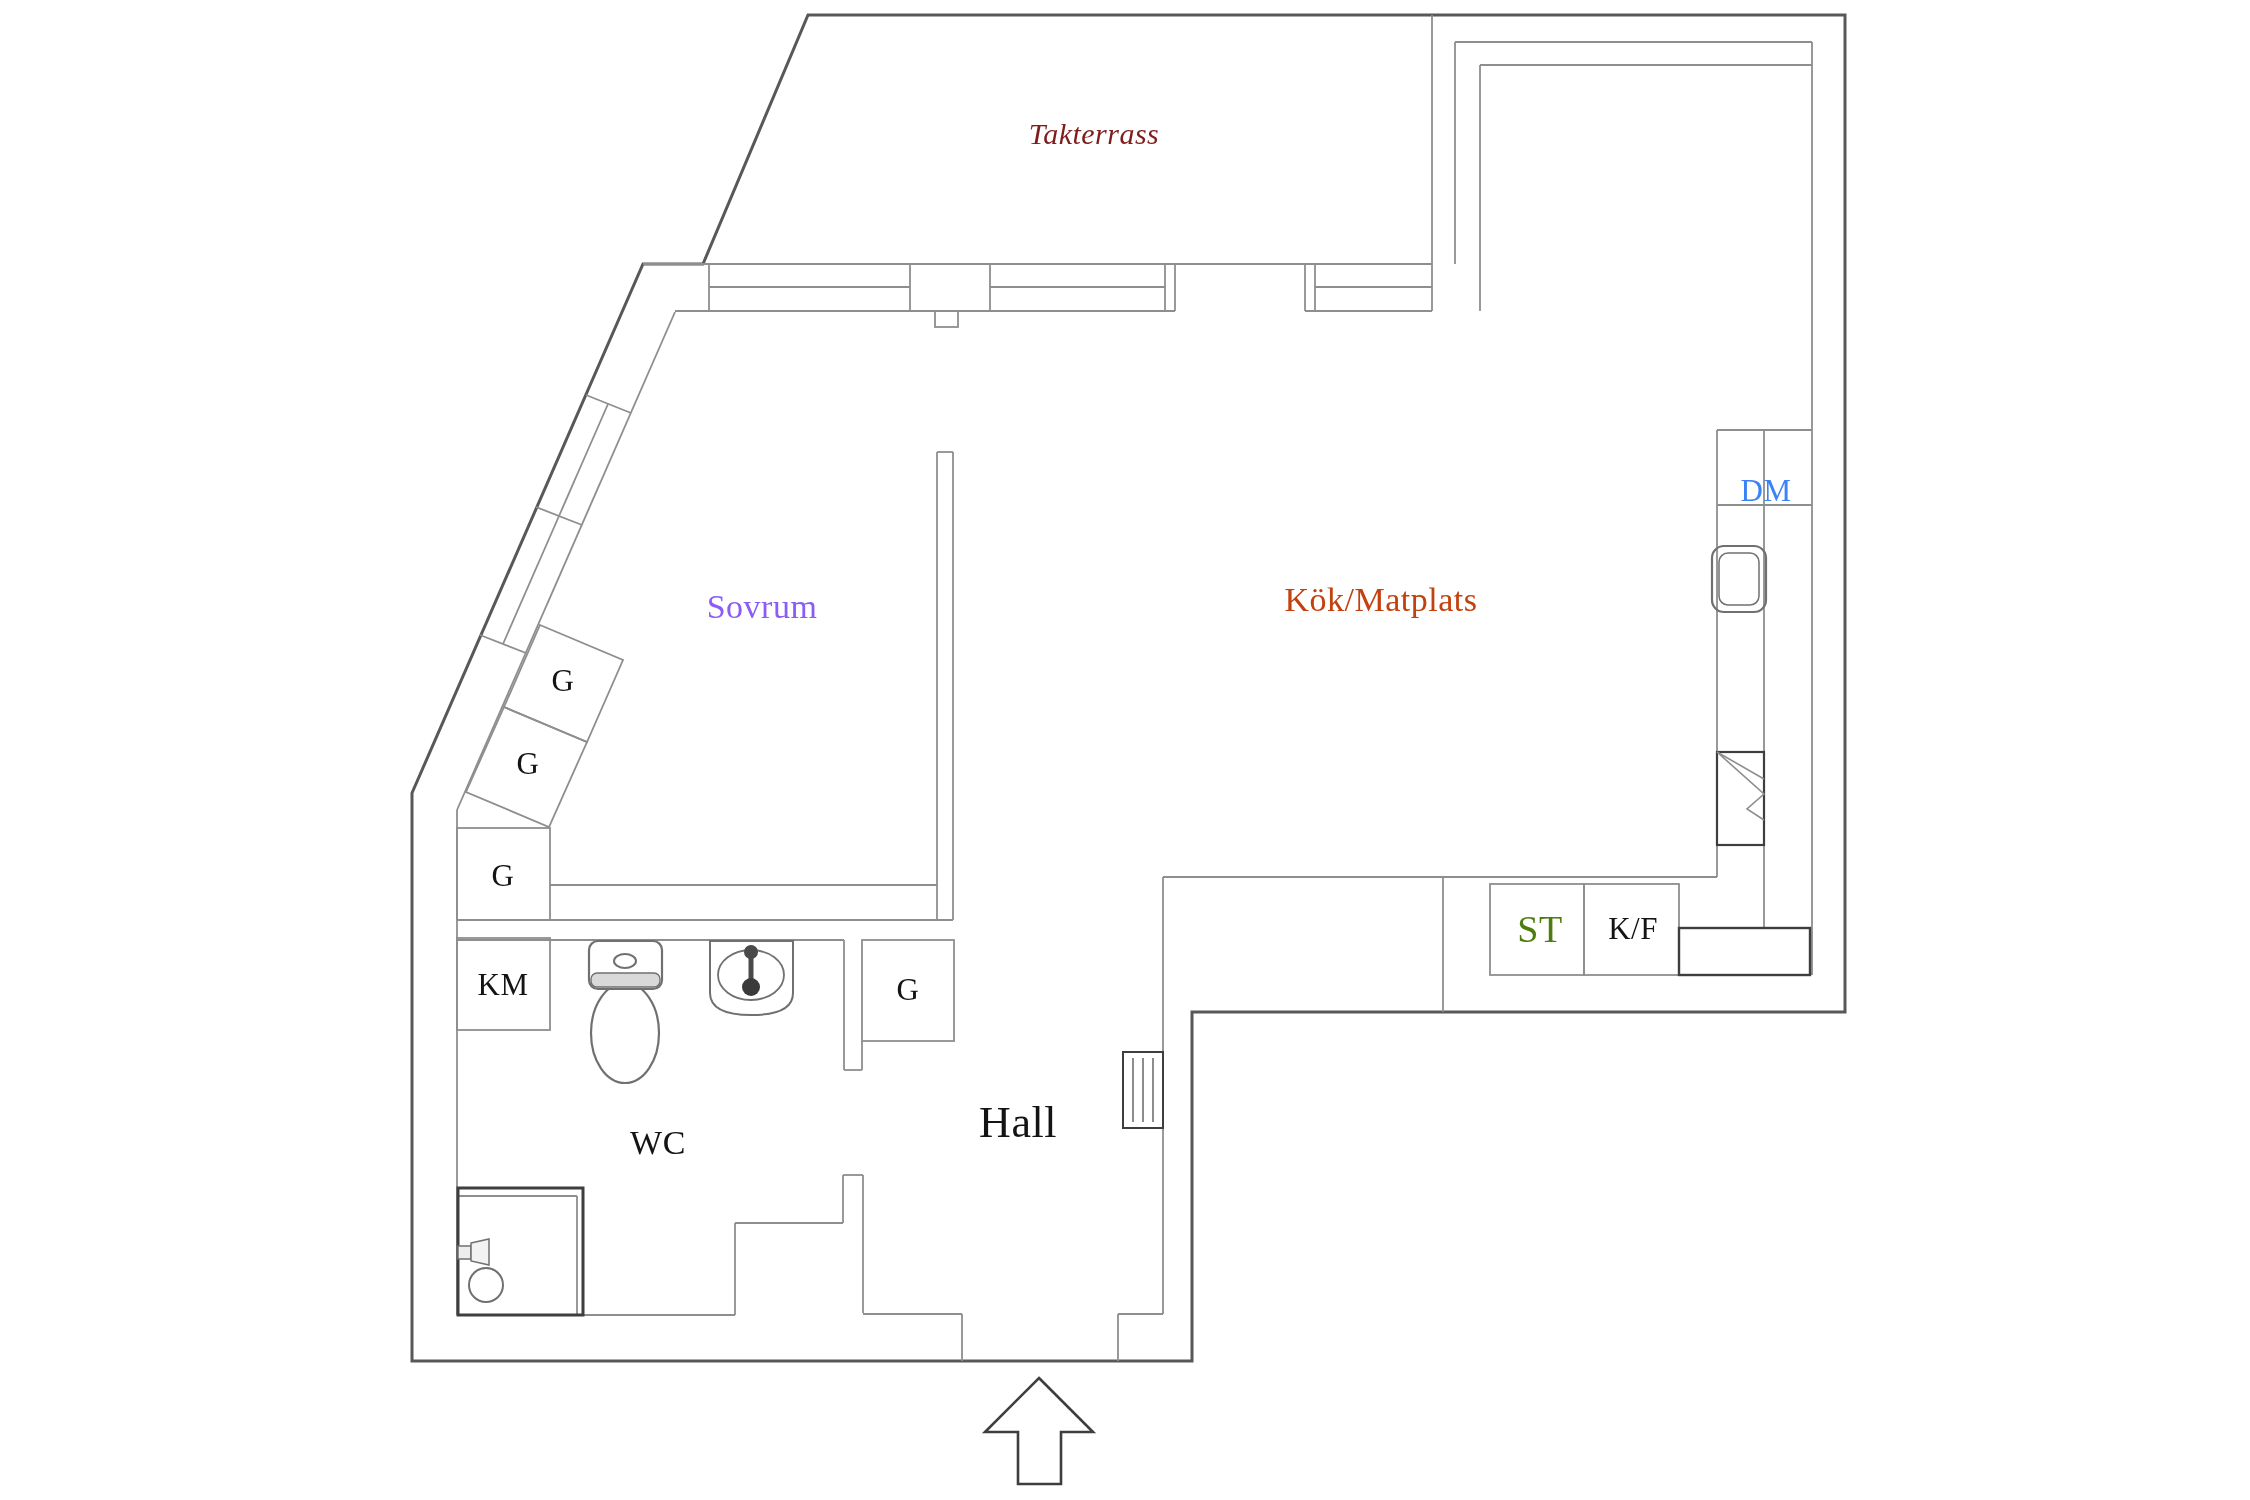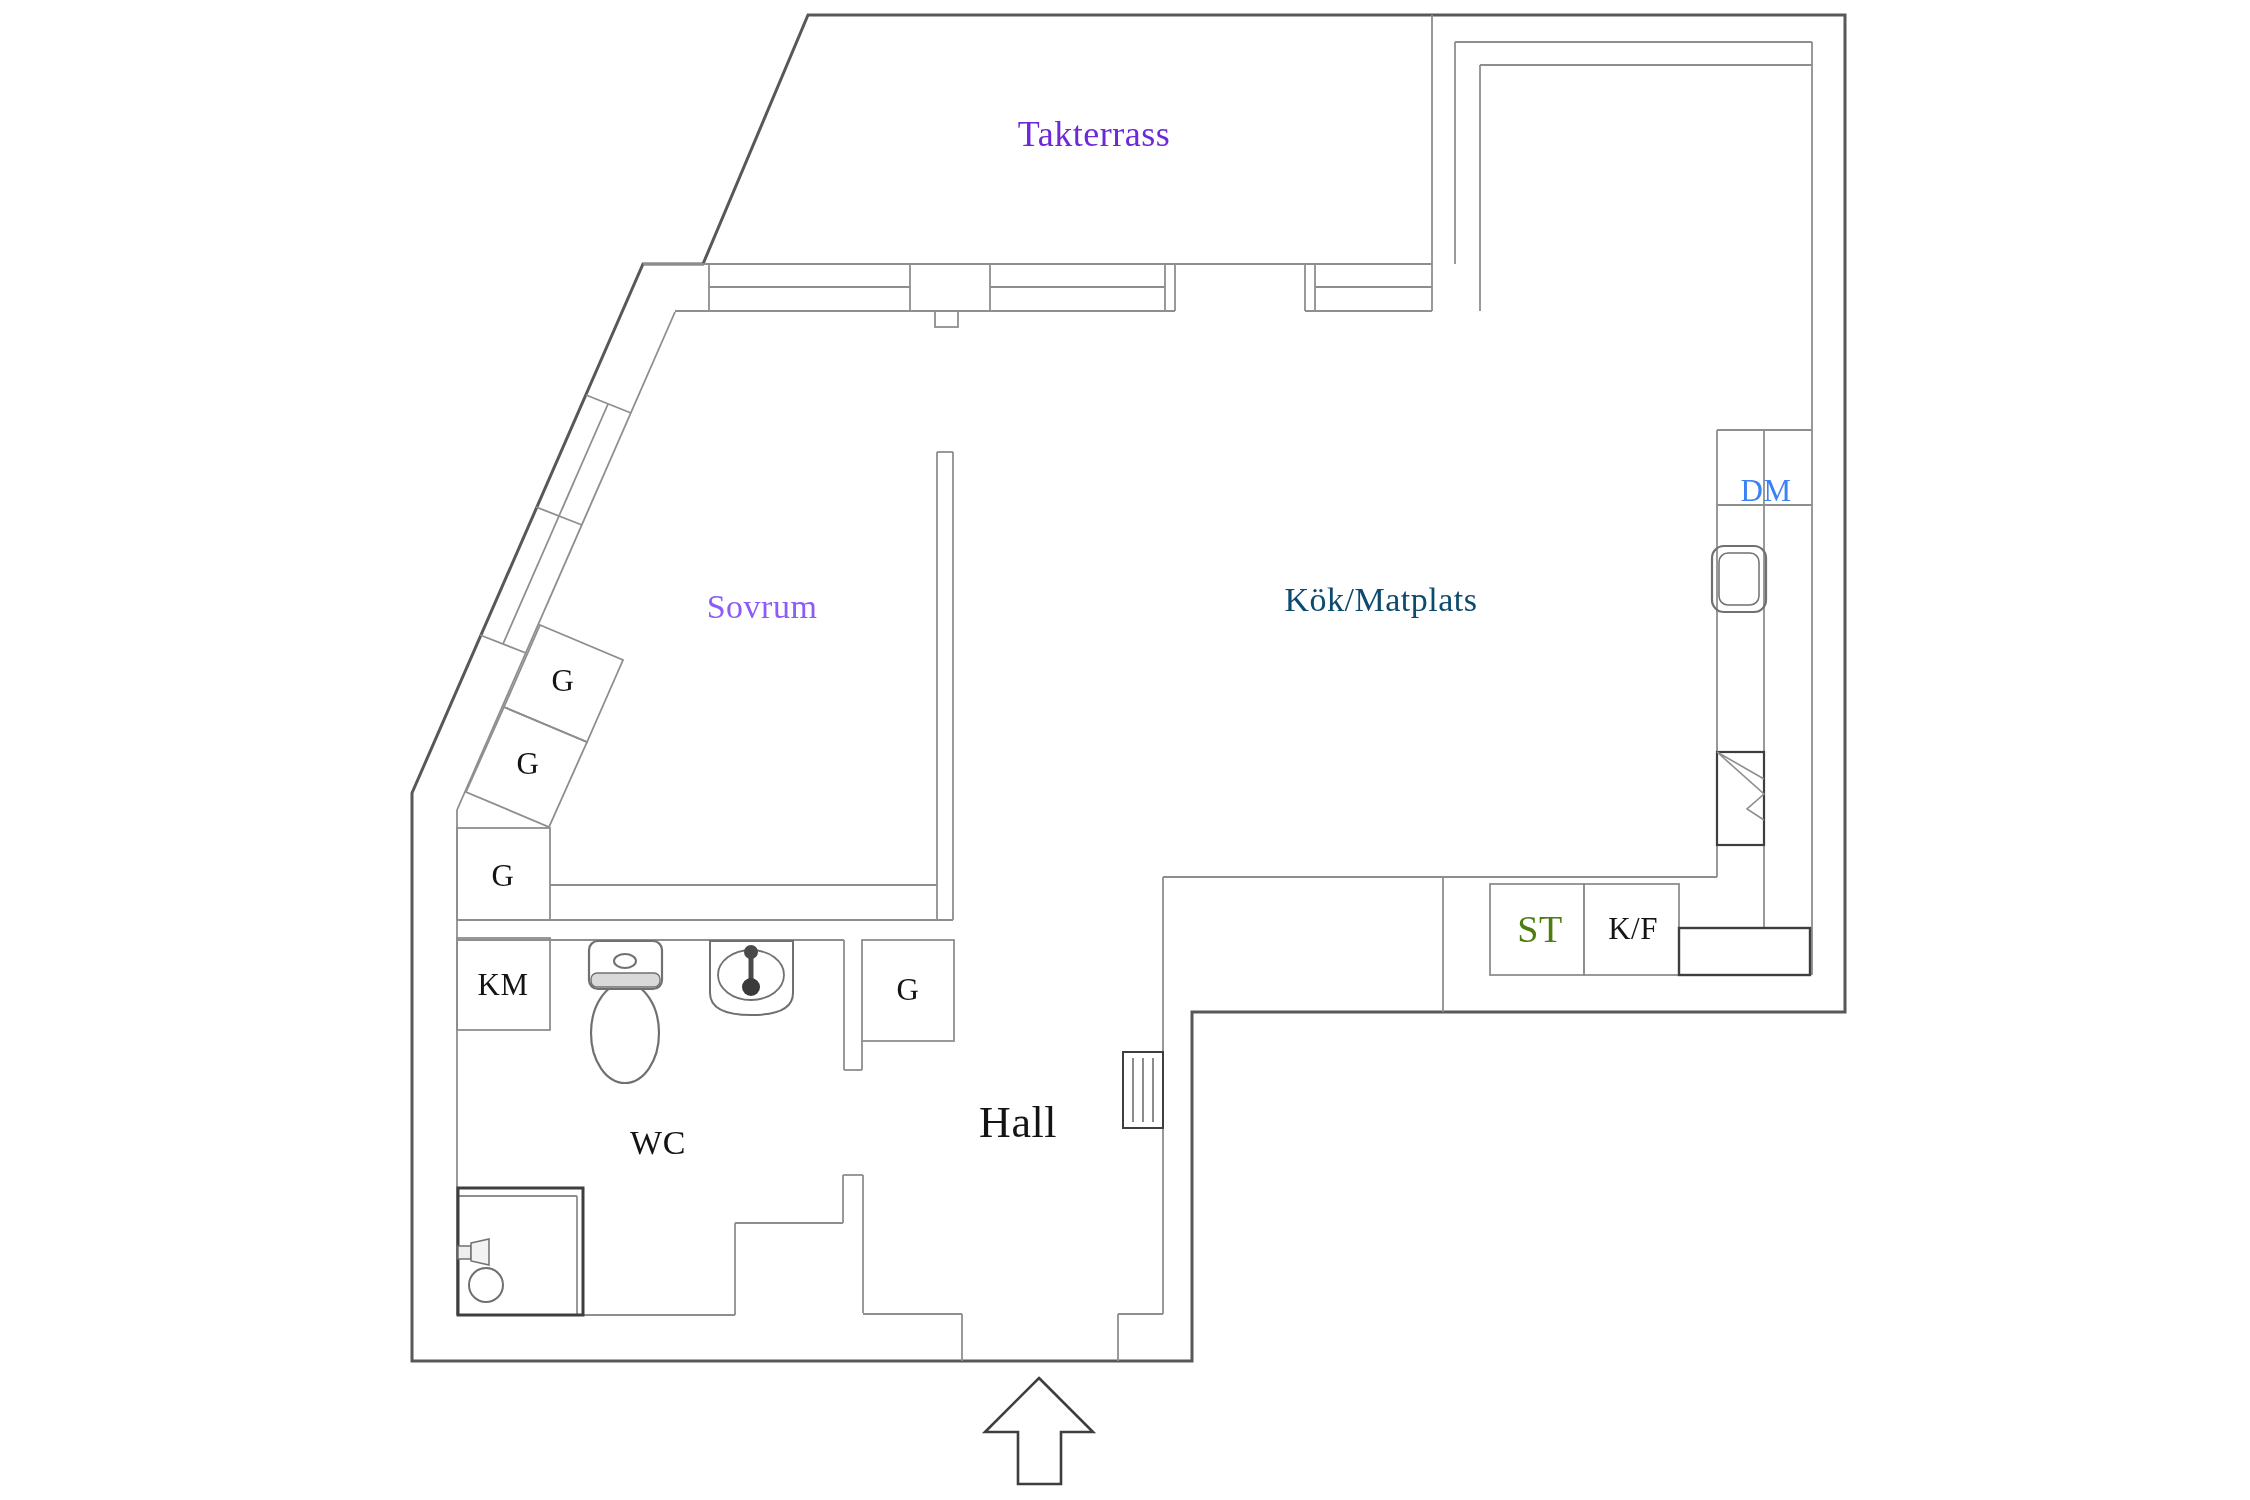--- a/index.html
+++ b/index.html
@@ -95,23 +95,23 @@
       <rect fill="#fff" x="589" y="941" width="73" height="48" rx="9" stroke="#707070" stroke-width="2.2"></rect>
       <rect fill="#d9d9d9" x="591" y="973" width="69" height="14" rx="6" stroke="#707070" stroke-width="1.4"></rect>
       <ellipse fill="none" cx="625" cy="961" rx="11" ry="7" stroke="#707070" stroke-width="2"></ellipse>
       <path fill="none" d="M 710 941 h 83 v 52 q 0 22 -41.5 22 q -41.5 0 -41.5 -22 Z" stroke="#707070" stroke-width="2"></path>
       <ellipse fill="none" cx="751" cy="975" rx="33" ry="25" stroke="#707070" stroke-width="1.8"></ellipse>
       <line x1="751" y1="952" x2="751" y2="987" stroke="#4a4a4a" stroke-width="5"></line>
       <circle cx="751" cy="952" r="7" fill="#4a4a4a"></circle>
       <circle cx="751" cy="987" r="9" fill="#3a3a3a"></circle>
       <polygon points="1039,1378 1093,1432 1061,1432 1061,1484 1018,1484 1018,1432 985,1432" fill="#fff" stroke="#3e3e3e" stroke-width="2.6" stroke-linejoin="miter"></polygon>
     </svg>
-  <div class="plan-label" style="left: 1094px; top: 134px; font-size: 36px; color: #6d28d9;">Takterrass</div>
+  <div class="plan-label" style="left: 1094px; top: 134px; font-size: 30px; color: #7f1d1d; font-style: italic;">Takterrass</div>
   <div class="plan-label" style="left: 762px; top: 607px; font-size: 34px; color: #8b5cf6;">Sovrum</div>
-  <div class="plan-label" style="left: 1381px; top: 600px; font-size: 34px; color: #0c4a6e;">Kök/Matplats</div>
+  <div class="plan-label" style="left: 1381px; top: 600px; font-size: 34px; color: #c2410c;">Kök/Matplats</div>
   <div class="plan-label" style="left: 1018px; top: 1122px; font-size: 44px; color: rgb(20, 20, 20);">Hall</div>
   <div class="plan-label" style="left: 658px; top: 1143px; font-size: 34px; color: rgb(20, 20, 20);">WC</div>
   <div class="plan-label" style="left: 503px; top: 985px; font-size: 31px; color: rgb(20, 20, 20);">KM</div>
   <div class="plan-label" style="left: 563px; top: 681px; font-size: 31px; color: rgb(20, 20, 20);">G</div>
   <div class="plan-label" style="left: 528px; top: 764px; font-size: 31px; color: rgb(20, 20, 20);">G</div>
   <div class="plan-label" style="left: 503px; top: 876px; font-size: 31px; color: rgb(20, 20, 20);">G</div>
   <div class="plan-label" style="left: 908px; top: 990px; font-size: 31px; color: rgb(20, 20, 20);">G</div>
   <div class="plan-label" style="left: 1540px; top: 929px; font-size: 38px; color: #4d7c0f;">ST</div>
   <div class="plan-label" style="left: 1633px; top: 929px; font-size: 31px; color: rgb(20, 20, 20);">K/F</div>
   <div class="plan-label" style="left: 1766px; top: 491px; font-size: 31px; color: #3b82f6;">DM</div>

